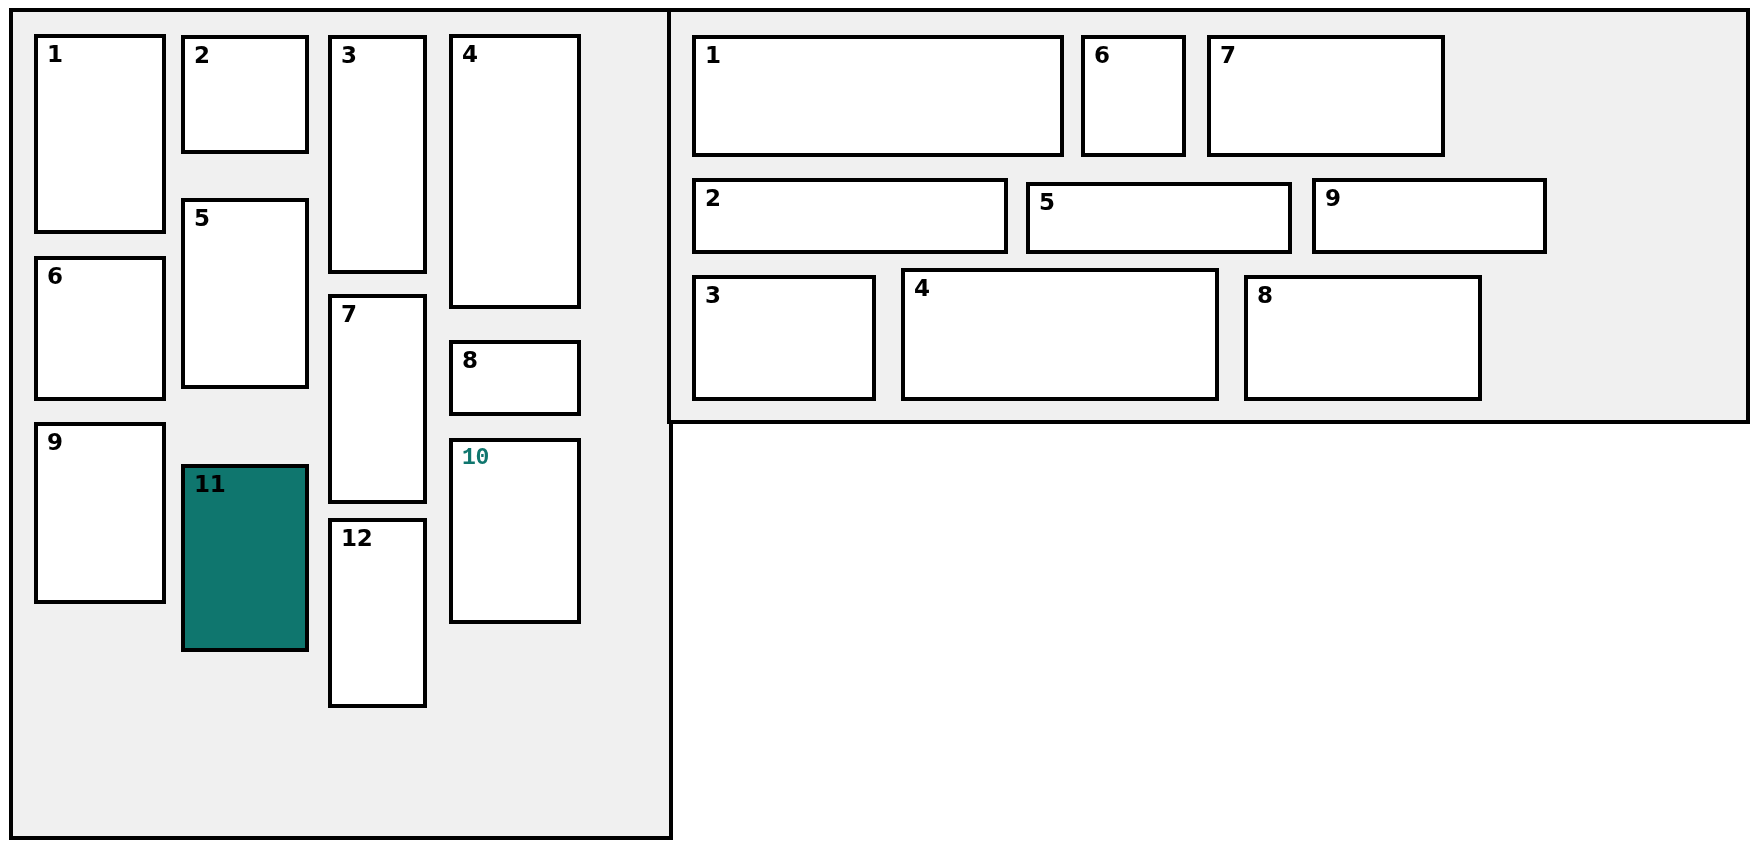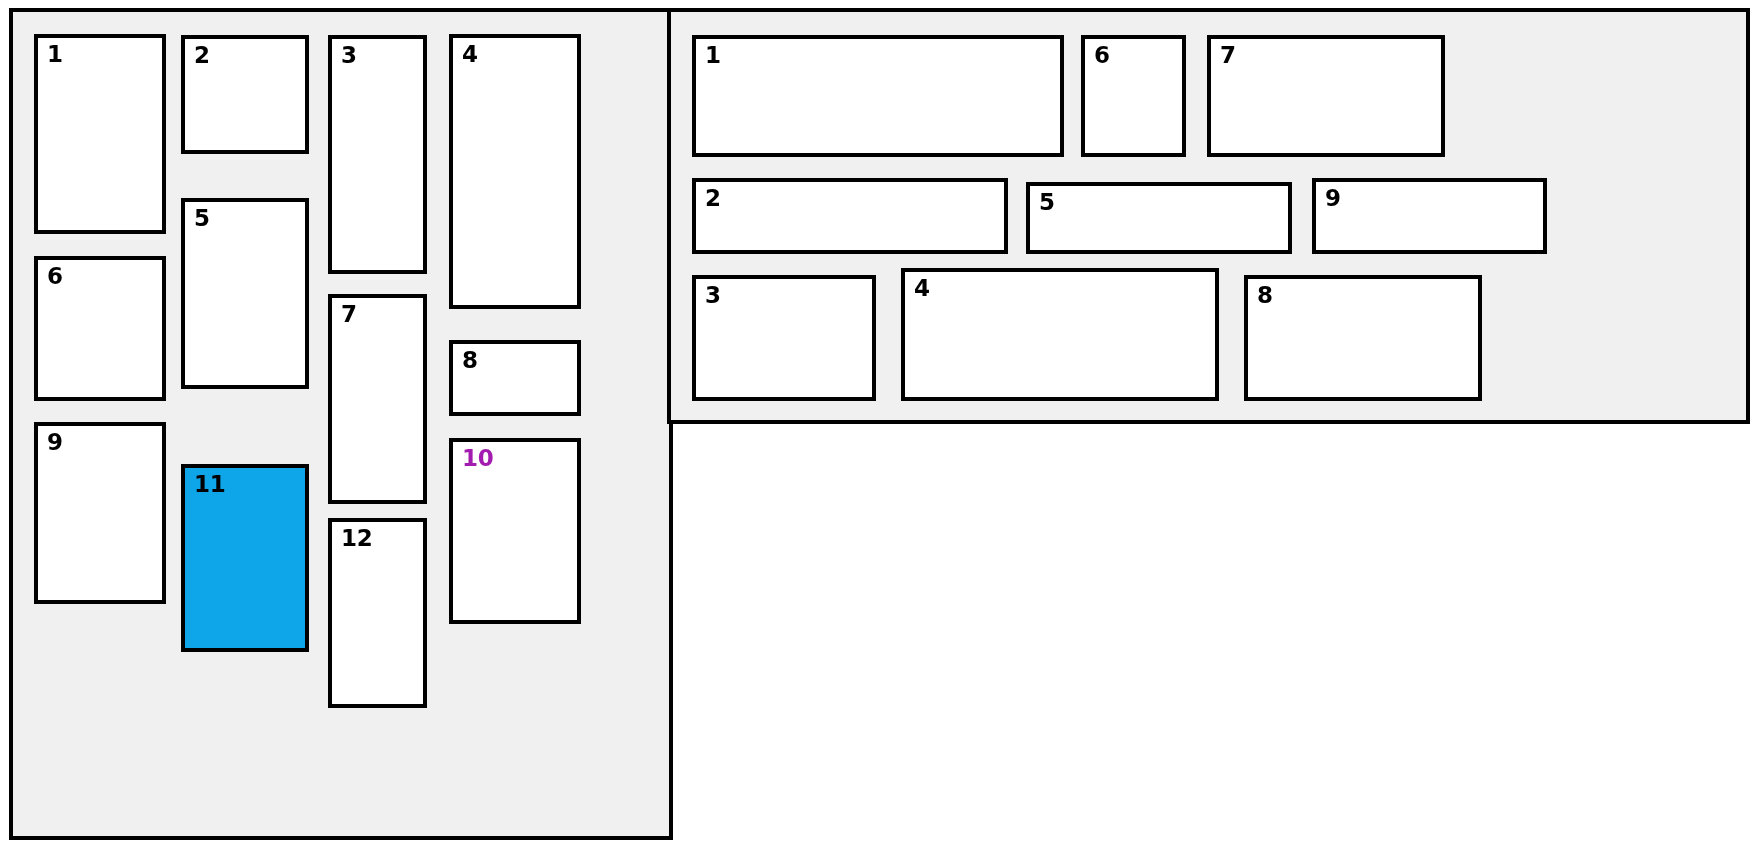--- a/index.html
+++ b/index.html
@@ -67,23 +67,23 @@
       <div class="box" style="left: 315px; top: 282px; width: 99px; height: 210px; background: rgb(255, 255, 255); border-color: rgb(0, 0, 0); border-width: 4px;">
         <span class="box-label" style="color: rgb(0, 0, 0);">7</span>
       </div>
       <div class="box" style="left: 436px; top: 328px; width: 132px; height: 76px; background: rgb(255, 255, 255); border-color: rgb(0, 0, 0); border-width: 4px;">
         <span class="box-label" style="color: rgb(0, 0, 0);">8</span>
       </div>
       <div class="box" style="left: 21px; top: 410px; width: 132px; height: 182px; background: rgb(255, 255, 255); border-color: rgb(0, 0, 0); border-width: 4px;">
         <span class="box-label" style="color: rgb(0, 0, 0);">9</span>
       </div>
       <div class="box" style="left: 436px; top: 426px; width: 132px; height: 186px; background: rgb(255, 255, 255); border-color: rgb(0, 0, 0); border-width: 4px;">
-        <span class="box-label" style="color: #a21caf;">10</span>
+        <span class="box-label" style="color: #0f766e; font-family: Liberation Mono, monospace;">10</span>
       </div>
-      <div class="box" style="left: 168px; top: 452px; width: 128px; height: 188px; background: #0ea5e9; border-color: rgb(0, 0, 0); border-width: 4px;">
+      <div class="box" style="left: 168px; top: 452px; width: 128px; height: 188px; background: #0f766e; border-color: rgb(0, 0, 0); border-width: 4px;">
         <span class="box-label" style="color: rgb(0, 0, 0);">11</span>
       </div>
       <div class="box" style="left: 315px; top: 506px; width: 99px; height: 190px; background: rgb(255, 255, 255); border-color: rgb(0, 0, 0); border-width: 4px;">
         <span class="box-label" style="color: rgb(0, 0, 0);">12</span>
       </div>
     </div>
     <div class="panel" style="left: 667px; top: 8px; width: 1083px; height: 416px; background: rgb(240, 240, 240); border-color: rgb(0, 0, 0); border-width: 4px;">
       <div class="box" style="left: 21px; top: 23px; width: 372px; height: 122px; background: rgb(255, 255, 255); border-color: rgb(0, 0, 0); border-width: 4px;">
         <span class="box-label" style="color: rgb(0, 0, 0);">1</span>
       </div>

